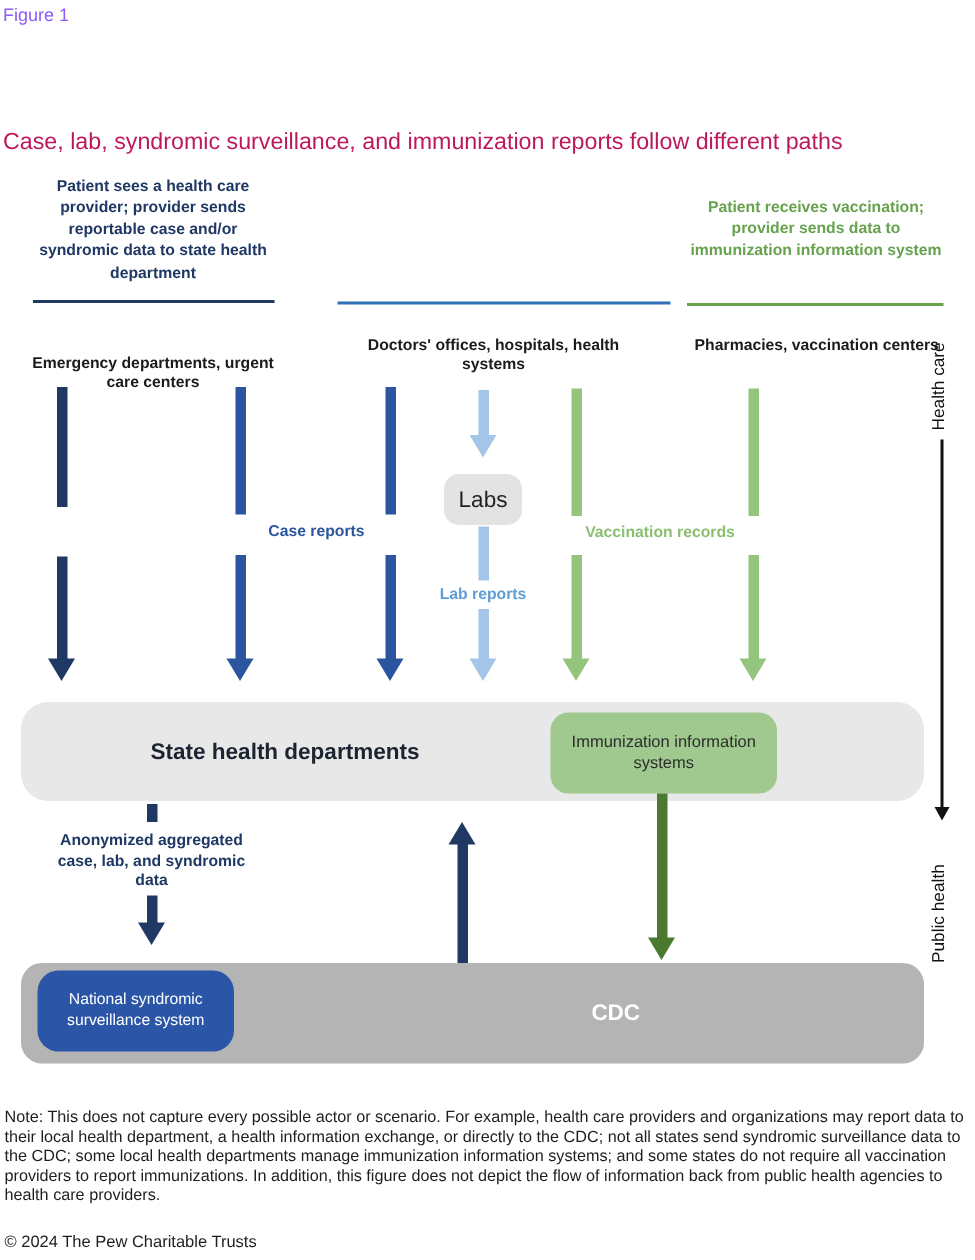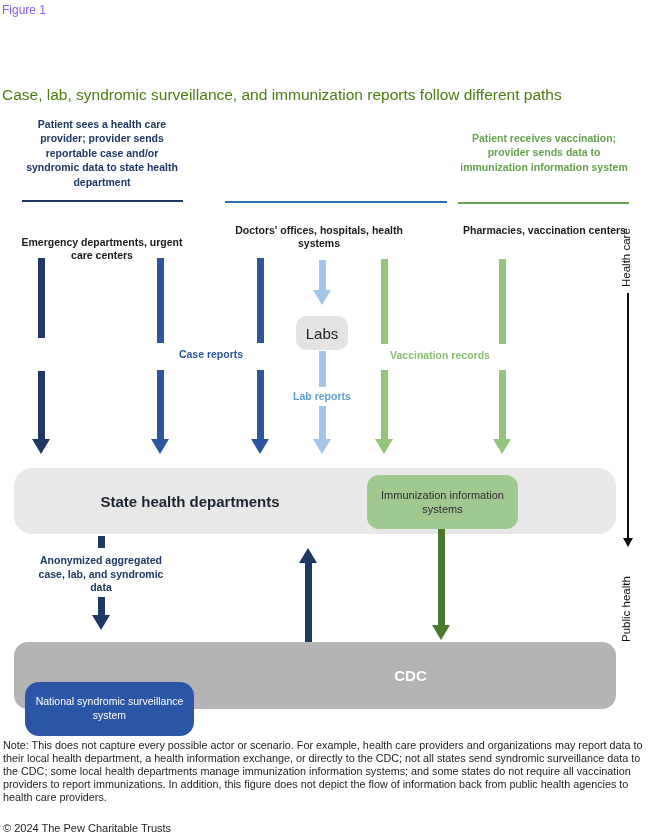--- a/index.html
+++ b/index.html
@@ -3,21 +3,21 @@
 <meta charset="utf-8">
 <style>
   * { margin:0; padding:0; box-sizing:border-box; }
   html,body { background:#ffffff; }
   body { font-family:"Liberation Sans", sans-serif; color:#1b2430; }
   .canvas { position:relative; width:650px; height:840px; background:#fff; overflow:hidden; }
   .abs { position:absolute; }
 
   .figure-label { font-size:12px; color:#8b5cf6; }
   .title { font-size:20px; font-weight:bold; line-height:1.1; color:#1b2430; letter-spacing:-0.2px; }
-  .subtitle { font-size:15.5px; color:#4d7c0f; }
+  .subtitle { font-size:15.5px; color:#be185d; }
 
   .col-desc { font-size:10.5px; font-weight:bold; text-align:center; line-height:1.38; }
   .col-desc.navy { color:#1f3864; }
   .col-desc.blue { color:#2e6fb7; }
   .col-desc.green { color:#67a24e; }
   .rule { height:2px; }
   .rule.navy { background:#1f3864; }
   .rule.blue { background:#2e6fb7; }
   .rule.green { background:#67a24e; }
 
@@ -70,21 +70,21 @@
 
   <div class="abs col-desc navy" style="left:18px; top:117px; width:168px;">Patient sees a health care provider; provider sends reportable case and/or syndromic data to state health department</div>
   <div class="abs rule navy" style="left:22px; top:200px; width:161px;"></div>
 
   <div class="abs rule blue" style="left:225px; top:201px; width:222px;"></div>
 
   <div class="abs col-desc green" style="left:456px; top:131px; width:176px;">Patient receives vaccination; provider sends data to immunization information system</div>
   <div class="abs rule green" style="left:458px; top:202px; width:171px;"></div>
 
   <div class="abs src-label" style="left:17px; top:236px; width:170px;">Emergency departments, urgent care centers</div>
-  <div class="abs src-label" style="left:229px; top:224px; width:180px;">Doctors' offices, hospitals, health systems</div>
+  <div class="abs src-label" style="left:239px; top:224px; width:180px;">Doctors' offices, hospitals, health systems</div>
   <div class="abs src-label" style="left:462px; top:224px; width:165px;">Pharmacies, vaccination centers</div>
 
   <div>
     <div class="shaft bg-navy abs" style="left:38px; top:258px; height:80px;"></div>
     <div class="shaft bg-navy abs" style="left:38px; top:371px; height:69px;"></div>
     <div class="head-down hd-navy abs" style="left:32px; top:439px;"></div>
   </div>
 
   <div>
     <div class="shaft bg-blue abs" style="left:157px; top:258px; height:85px;"></div>
@@ -147,21 +147,21 @@
   </div>
 
   <div class="abs vert-text" style="left:620px; top:213px; height:74px;">Health care</div>
   <div>
     <div class="rail-line abs" style="left:627px; top:293px; height:245px;"></div>
     <div class="rail-head abs" style="left:623px; top:538px;"></div>
   </div>
   <div class="abs vert-text" style="left:620px; top:556px; height:86px;">Public health</div>
 
   <div class="abs cdc-bar" style="left:14px; top:642px; width:602px; height:67px;"></div>
-  <div class="abs nsss-box" style="left:25px; top:682px; width:169px; height:54px; padding:2px 10px;">
+  <div class="abs nsss-box" style="left:25px; top:647px; width:131px; height:54px; padding:2px 10px;">
     <span>National syndromic surveillance system</span>
   </div>
   <div class="abs cdc-label" style="left:178px; top:667px; width:438px;padding-left:27px;">CDC</div>
 
   <div class="abs note" style="left:3px; top:739px; width:645px;">Note: This does not capture every possible actor or scenario. For example, health care providers and organizations may report data to their local health department, a health information exchange, or directly to the CDC; not all states send syndromic surveillance data to the CDC; some local health departments manage immunization information systems; and some states do not require all vaccination providers to report immunizations. In addition, this figure does not depict the flow of information back from public health agencies to health care providers.</div>
   <div class="abs copyright" style="left:3px; top:822px;">© 2024 The Pew Charitable Trusts</div>
 
 </div>
 
 </body></html>

